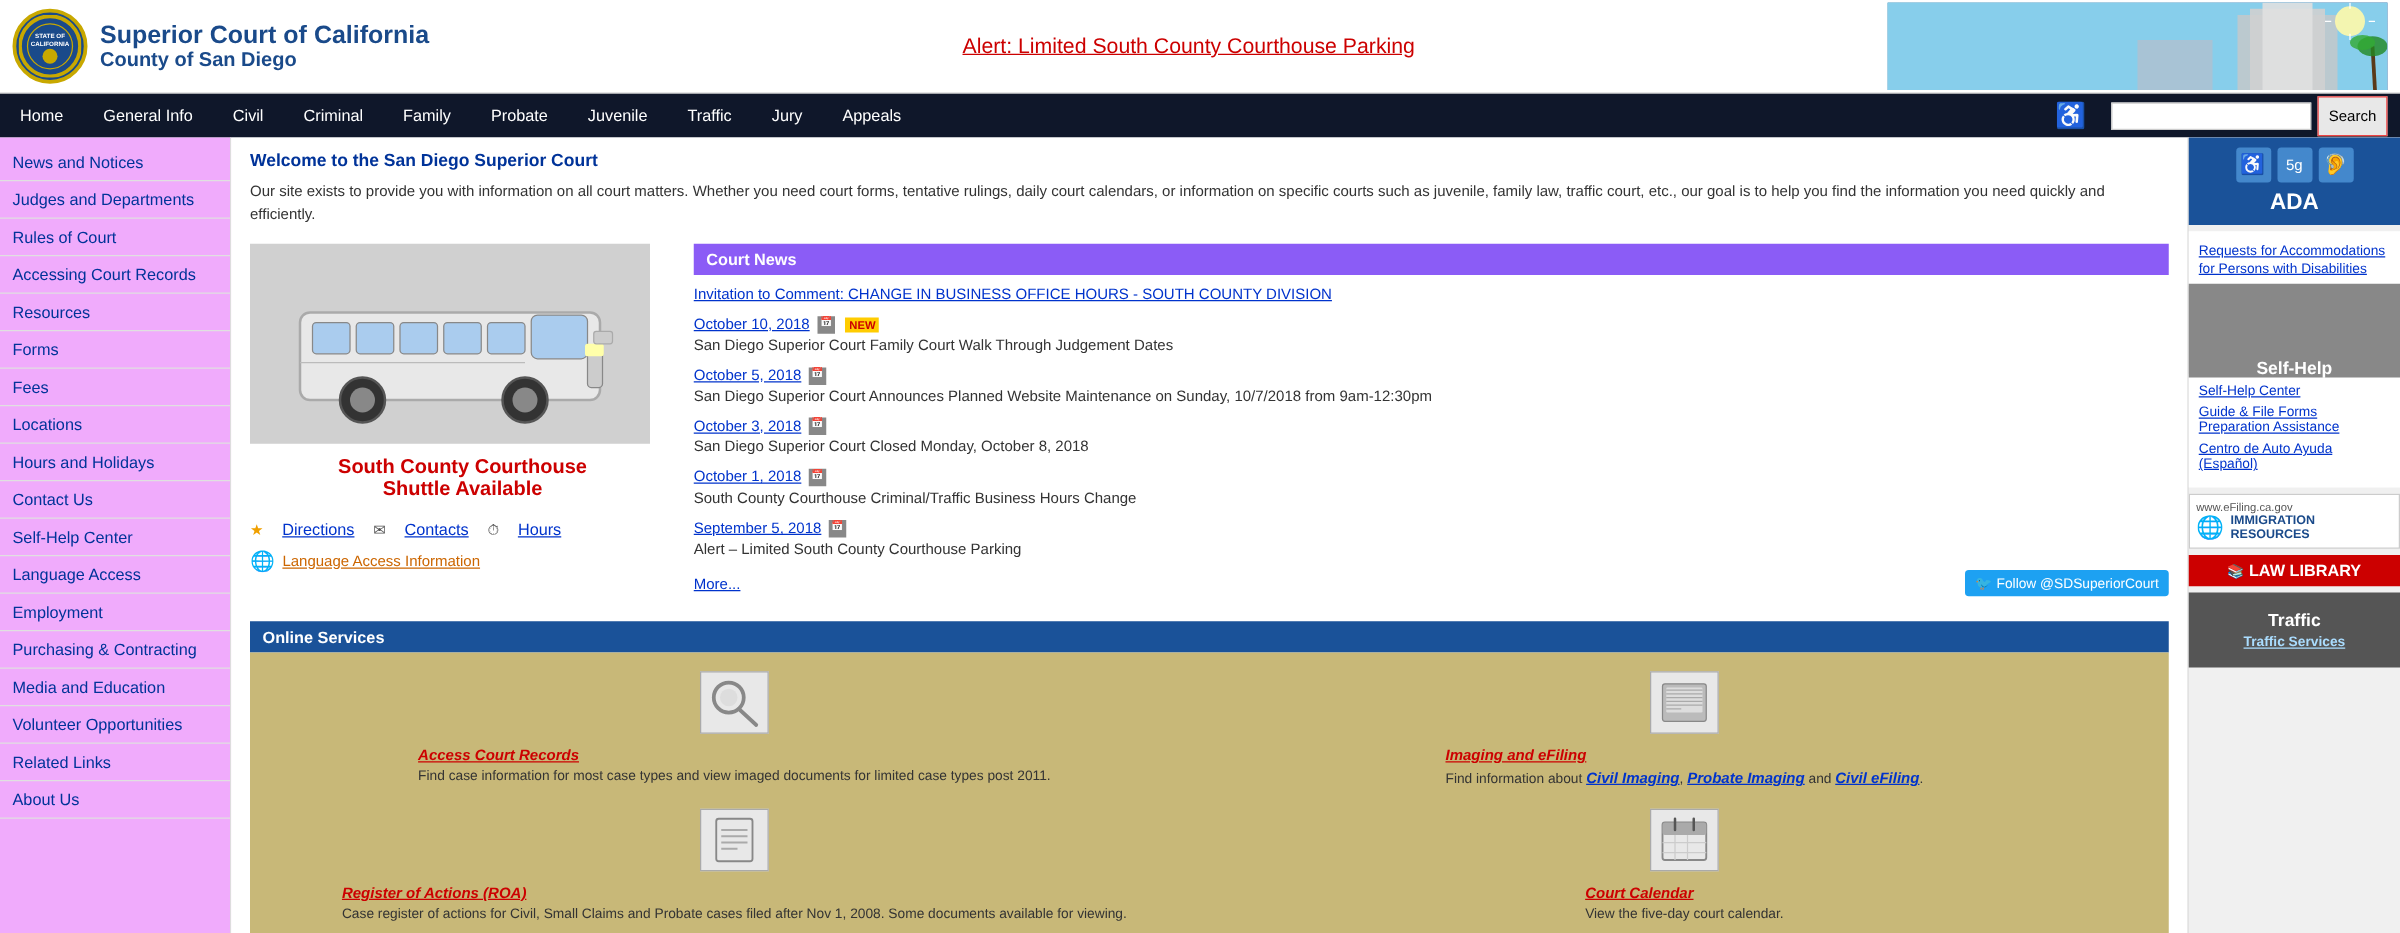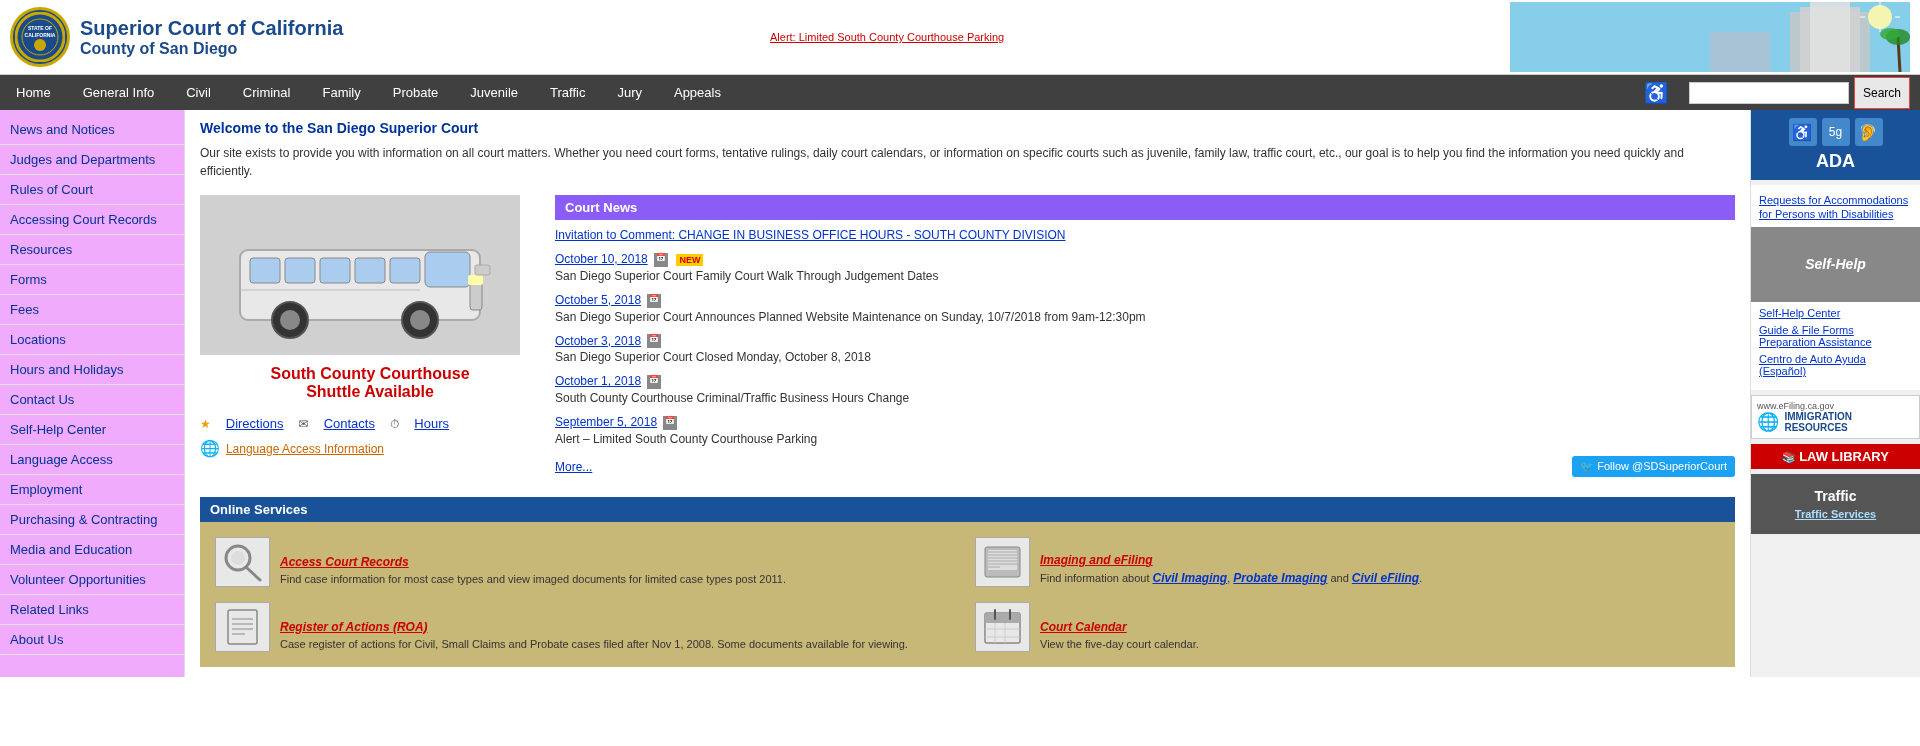--- a/index.html
+++ b/index.html
@@ -29,39 +29,39 @@
       display: flex;
       align-items: center;
       justify-content: center;
       color: #fff;
       font-size: 8px;
       text-align: center;
     }
     #court-title h1 { font-size: 20px; color: #1a4a8a; font-weight: bold; }
     #court-title h2 { font-size: 16px; color: #1a4a8a; font-weight: bold; }
     #alert-area { flex: 1; padding-left: 20px; }
-    #alert-link { color: #cc0000; font-size: 11px; text-decoration: underline; cursor: pointer; }
+    #alert-link { color: #cc0000; font-size: 17px; text-decoration: underline; cursor: pointer; }
     #header-image {
       width: 400px;
       height: 70px;
       background: linear-gradient(to right, #87CEEB, #4682B4);
       overflow: hidden;
       display: flex;
       align-items: flex-end;
     }
     #header-building {
       width: 100%;
       height: 100%;
       background: linear-gradient(135deg, #5588aa 0%, #aaccdd 50%, #88aacc 100%);
       position: relative;
     }
 
     
     #nav-bar {
-      background: #404040;
+      background: #0f172a;
       display: flex;
       align-items: center;
       padding: 0;
       height: 35px;
     }
     #nav-bar a {
       color: #fff;
       text-decoration: none;
       padding: 8px 16px;
       font-size: 13px;
@@ -258,21 +258,22 @@
     #online-services-body {
       background: #c8b878;
       padding: 15px;
       display: grid;
       grid-template-columns: 1fr 1fr;
       gap: 15px;
     }
     .service-item {
       display: flex;
       gap: 10px;
-      align-items: flex-end;
+      align-items: center;
+      flex-direction: column;
     }
     .service-icon-box {
       width: 55px;
       height: 50px;
       background: #e8e8e8;
       border: 1px solid #aaa;
       display: flex;
       align-items: center;
       justify-content: center;
       flex-shrink: 0;
@@ -673,21 +674,21 @@
         <div class="ada-icon" style="font-size:12px">5g</div>
         <div class="ada-icon">🦻</div>
       </div>
       <div style="font-size:18px; font-weight:bold;">ADA</div>
     </div>
     <div id="ada-links">
       <a>Requests for Accommodations for Persons with Disabilities</a>
     </div>
 
     <div id="self-help-box">
-      <div style="background:#888;width:100%;height:75px;display:flex;align-items:center;justify-content:center;font-style:italic;">
+      <div style="background:#888;width:100%;height:75px;display:flex;align-items:flex-end;justify-content:center;">
         <span style="color:#fff;font-weight:bold;font-size:14px;">Self-Help</span>
       </div>
     </div>
     <div id="self-help-links">
       <a>Self-Help Center</a>
       <a>Guide &amp; File Forms Preparation Assistance</a>
       <a>Centro de Auto Ayuda (Español)</a>
     </div>
 
     <div id="immigration-box">

